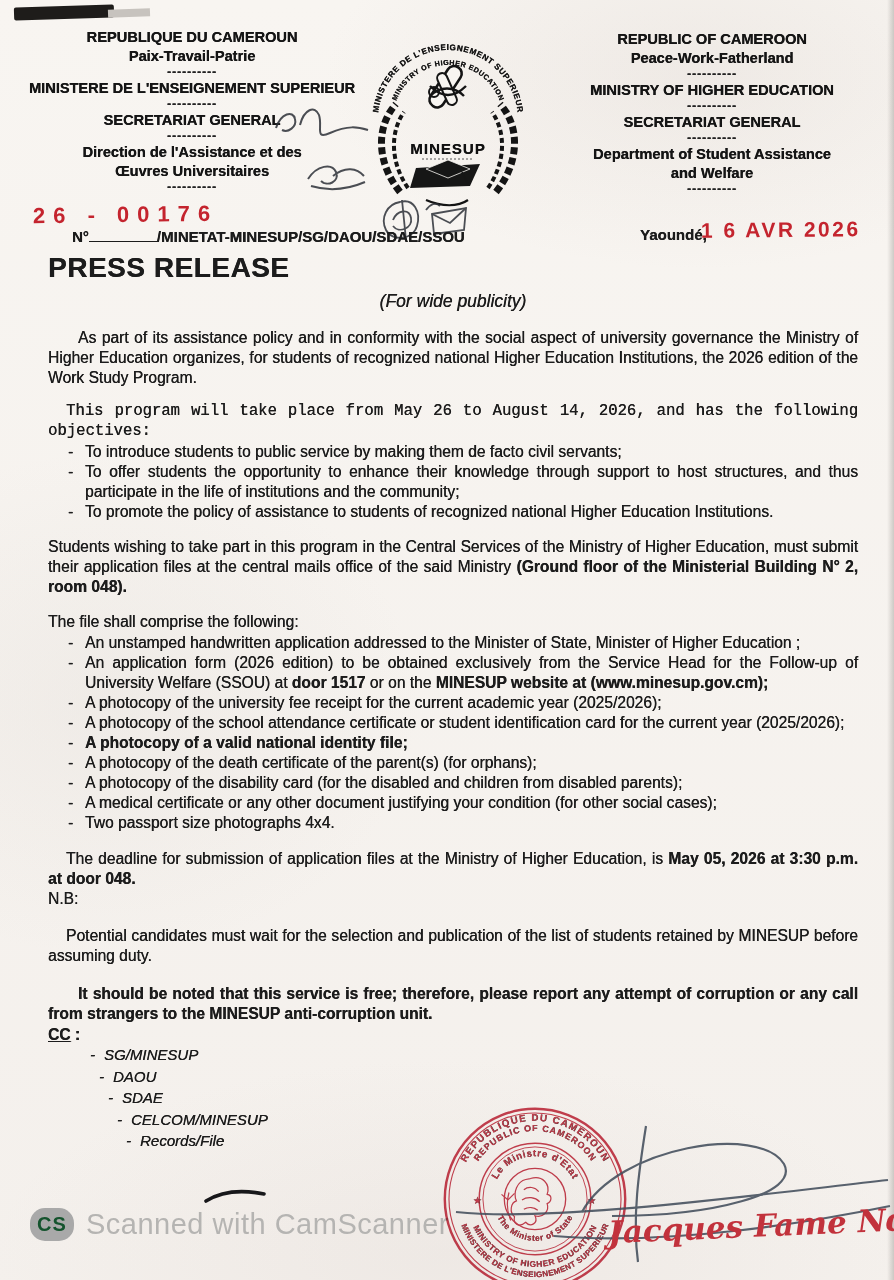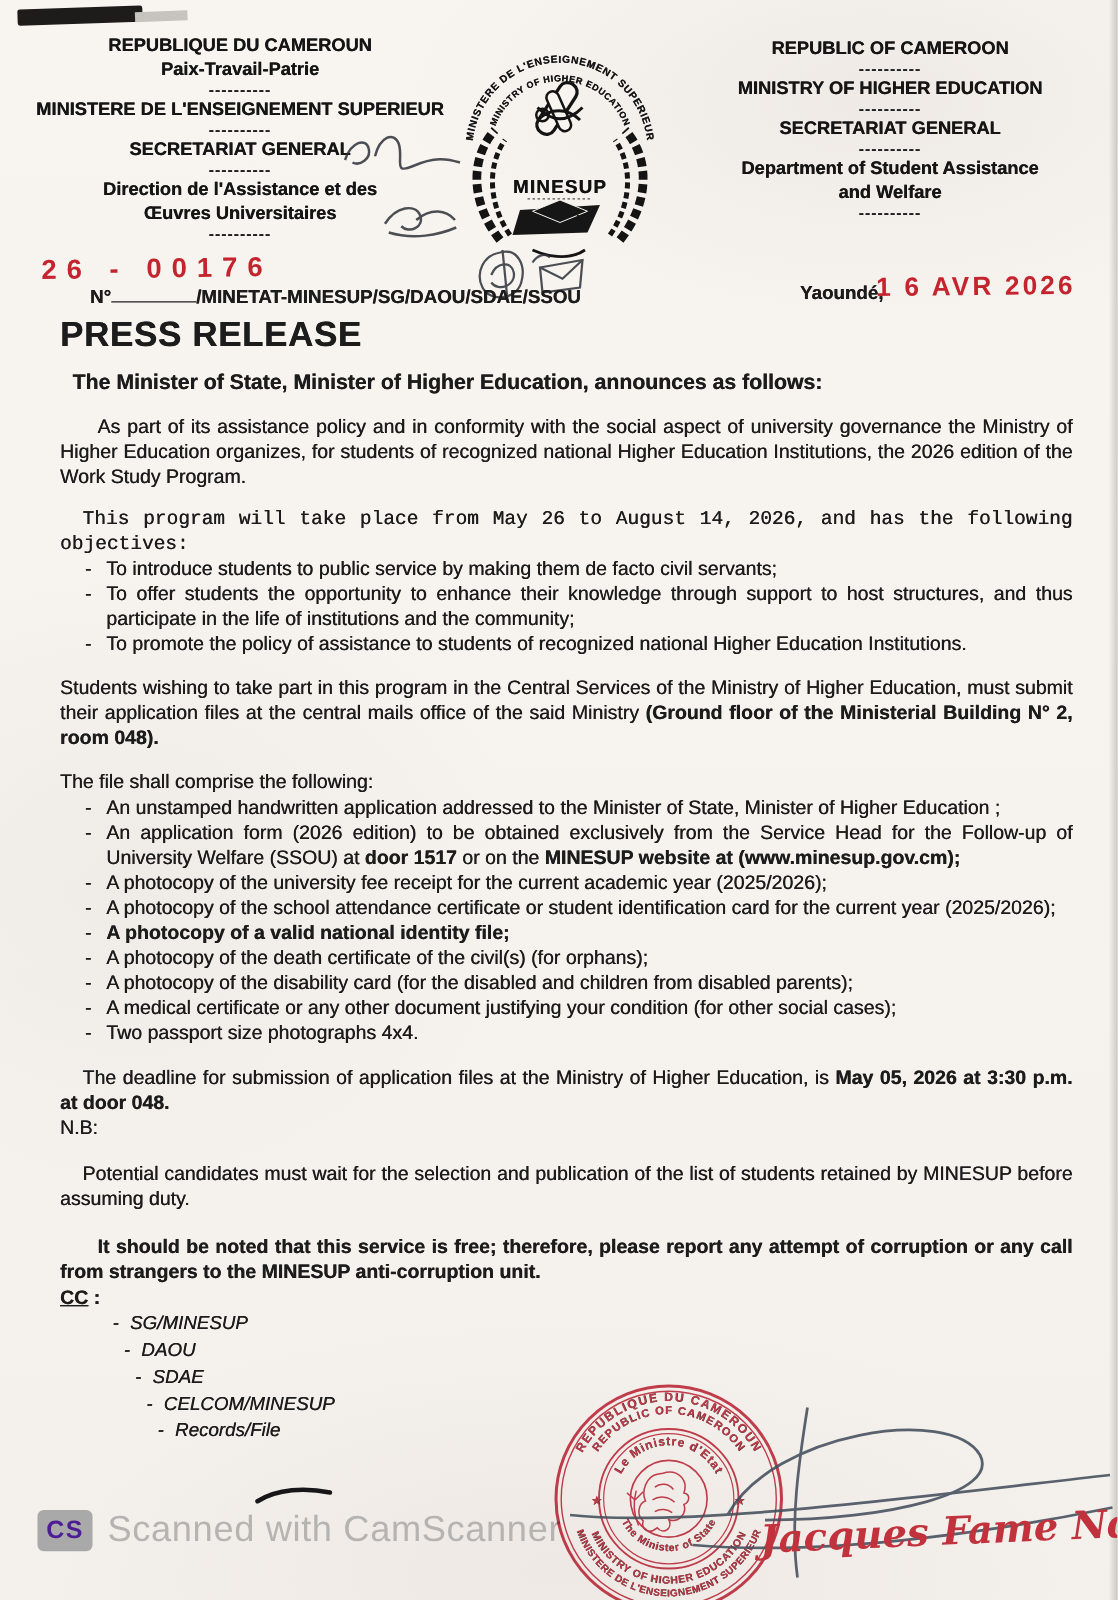--- a/index.html
+++ b/index.html
@@ -57,21 +57,21 @@
   .cc-item{display:flex;font-size:15px;line-height:21.5px;font-style:italic;}
   .cc-item .dash{width:14px;}
 
   
   .stamp-box{position:absolute;left:442px;top:1106px;width:186px;height:186px;mix-blend-mode:multiply;opacity:.95;}
   .sig-box{position:absolute;left:430px;top:1120px;width:464px;height:150px;}
   .sig-name{position:absolute;left:608px;top:1208px;width:286px;color:#c2323c;
     font-family:"DejaVu Serif",serif;font-style:italic;font-weight:bold;font-size:31px;
     transform:rotate(-2.5deg);white-space:nowrap;text-shadow:none;}
   .watermark{position:absolute;left:30px;top:1208px;display:flex;align-items:center;gap:12px;text-shadow:none;}
-  .wm-badge{width:44px;height:33px;background:#a9a9a9;border-radius:5px;color:#4c1d95;font-weight:bold;
+  .wm-badge{width:44px;height:33px;background:#a9a9a9;border-radius:15px;color:#14532d;font-weight:bold;
     font-size:20px;display:flex;align-items:center;justify-content:center;letter-spacing:1px;}
   .wm-text{color:#b5b4b2;font-size:29px;letter-spacing:.5px;white-space:nowrap;}
   .doodle{position:absolute;}
   svg{display:block;}
 </style>
 </head>
 <body>
 
 <div class="page">
   <div class="artifact-bar"></div>
@@ -124,20 +124,21 @@
           <polygon points="50,148 114,144 104,166 44,168" fill="#161616"></polygon>
           <polygon points="82,140 104,149 82,158 60,149" fill="#161616" stroke="#f8f5f1" stroke-width="0.8"></polygon>
           <path d="M96,152 L102,164" stroke="#161616" stroke-width="1.6"></path>
         </g>
         <path d="M60,180 C76,187 92,187 102,180" stroke="#141414" stroke-width="2.2" fill="none"></path>
       </svg>
     </div>
 
     <div class="hcol hcol-right">
       <div class="hline">REPUBLIC OF CAMEROON</div>
+      <div class="hline">Peace-Work-Fatherland</div>
       <div class="sep">----------</div>
       <div class="hline">MINISTRY OF HIGHER EDUCATION</div>
       <div class="sep">----------</div>
       <div class="hline">SECRETARIAT GENERAL</div>
       <div class="sep">----------</div>
       <div class="hline dept">Department of Student Assistance and Welfare</div>
       <div class="sep">----------</div>
     </div>
 
     <svg class="doodle" style="left:268px;top:100px;" width="104" height="48" viewBox="0 0 104 48">
@@ -166,21 +167,21 @@
 
     <div class="red-number">26 - 00176</div>
     <div class="ref-line"><span>N°</span><span class="ref-blank"></span><span>/MINETAT-MINESUP/SG/DAOU/SDAE/SSOU</span></div>
 
     <div class="dateline">Yaoundé,</div>
     <div class="date-stamp">1 6 AVR 2026</div>
   </div>
 
   <div class="content">
     <h1 class="doc-title">PRESS RELEASE</h1>
-    <div class="announce">The Minister of State, Minister of Higher Education, announces as follows:</div>
+    <div class="doc-subtitle">(For wide publicity)</div>
 
     <div>
         <p class="para ind-lg" style="margin-top: 16px;"><span>As part of its assistance policy and in conformity with the social aspect of university governance the Ministry of Higher Education organizes, for students of recognized national Higher Education Institutions, the 2026 edition of the Work Study Program.</span></p>
         <p class="para ind-sm" style="margin-top: 13px; font-family: Liberation Mono, monospace;"><span>This program will take place from May 26 to August 14, 2026, and has the following objectives:</span></p>
         <div class="dash-list" style="margin-top: 1px;">
           <div class="dash-item">
             <span class="dash">-</span>
             <span class="dash-content"><span>To introduce students to public service by making them de facto civil servants;</span></span>
           </div>
           <div class="dash-item">
@@ -210,21 +211,21 @@
           <div class="dash-item">
             <span class="dash">-</span>
             <span class="dash-content"><span>A photocopy of the school attendance certificate or student identification card for the current year (2025/2026);</span></span>
           </div>
           <div class="dash-item">
             <span class="dash">-</span>
             <span class="dash-content"><span class="b">A photocopy of a valid national identity file;</span></span>
           </div>
           <div class="dash-item">
             <span class="dash">-</span>
-            <span class="dash-content"><span>A photocopy of the death certificate of the civil(s) (for orphans);</span></span>
+            <span class="dash-content"><span>A photocopy of the death certificate of the parent(s) (for orphans);</span></span>
           </div>
           <div class="dash-item">
             <span class="dash">-</span>
             <span class="dash-content"><span>A photocopy of the disability card (for the disabled and children from disabled parents);</span></span>
           </div>
           <div class="dash-item">
             <span class="dash">-</span>
             <span class="dash-content"><span>A medical certificate or any other document justifying your condition (for other social cases);</span></span>
           </div>
           <div class="dash-item">

